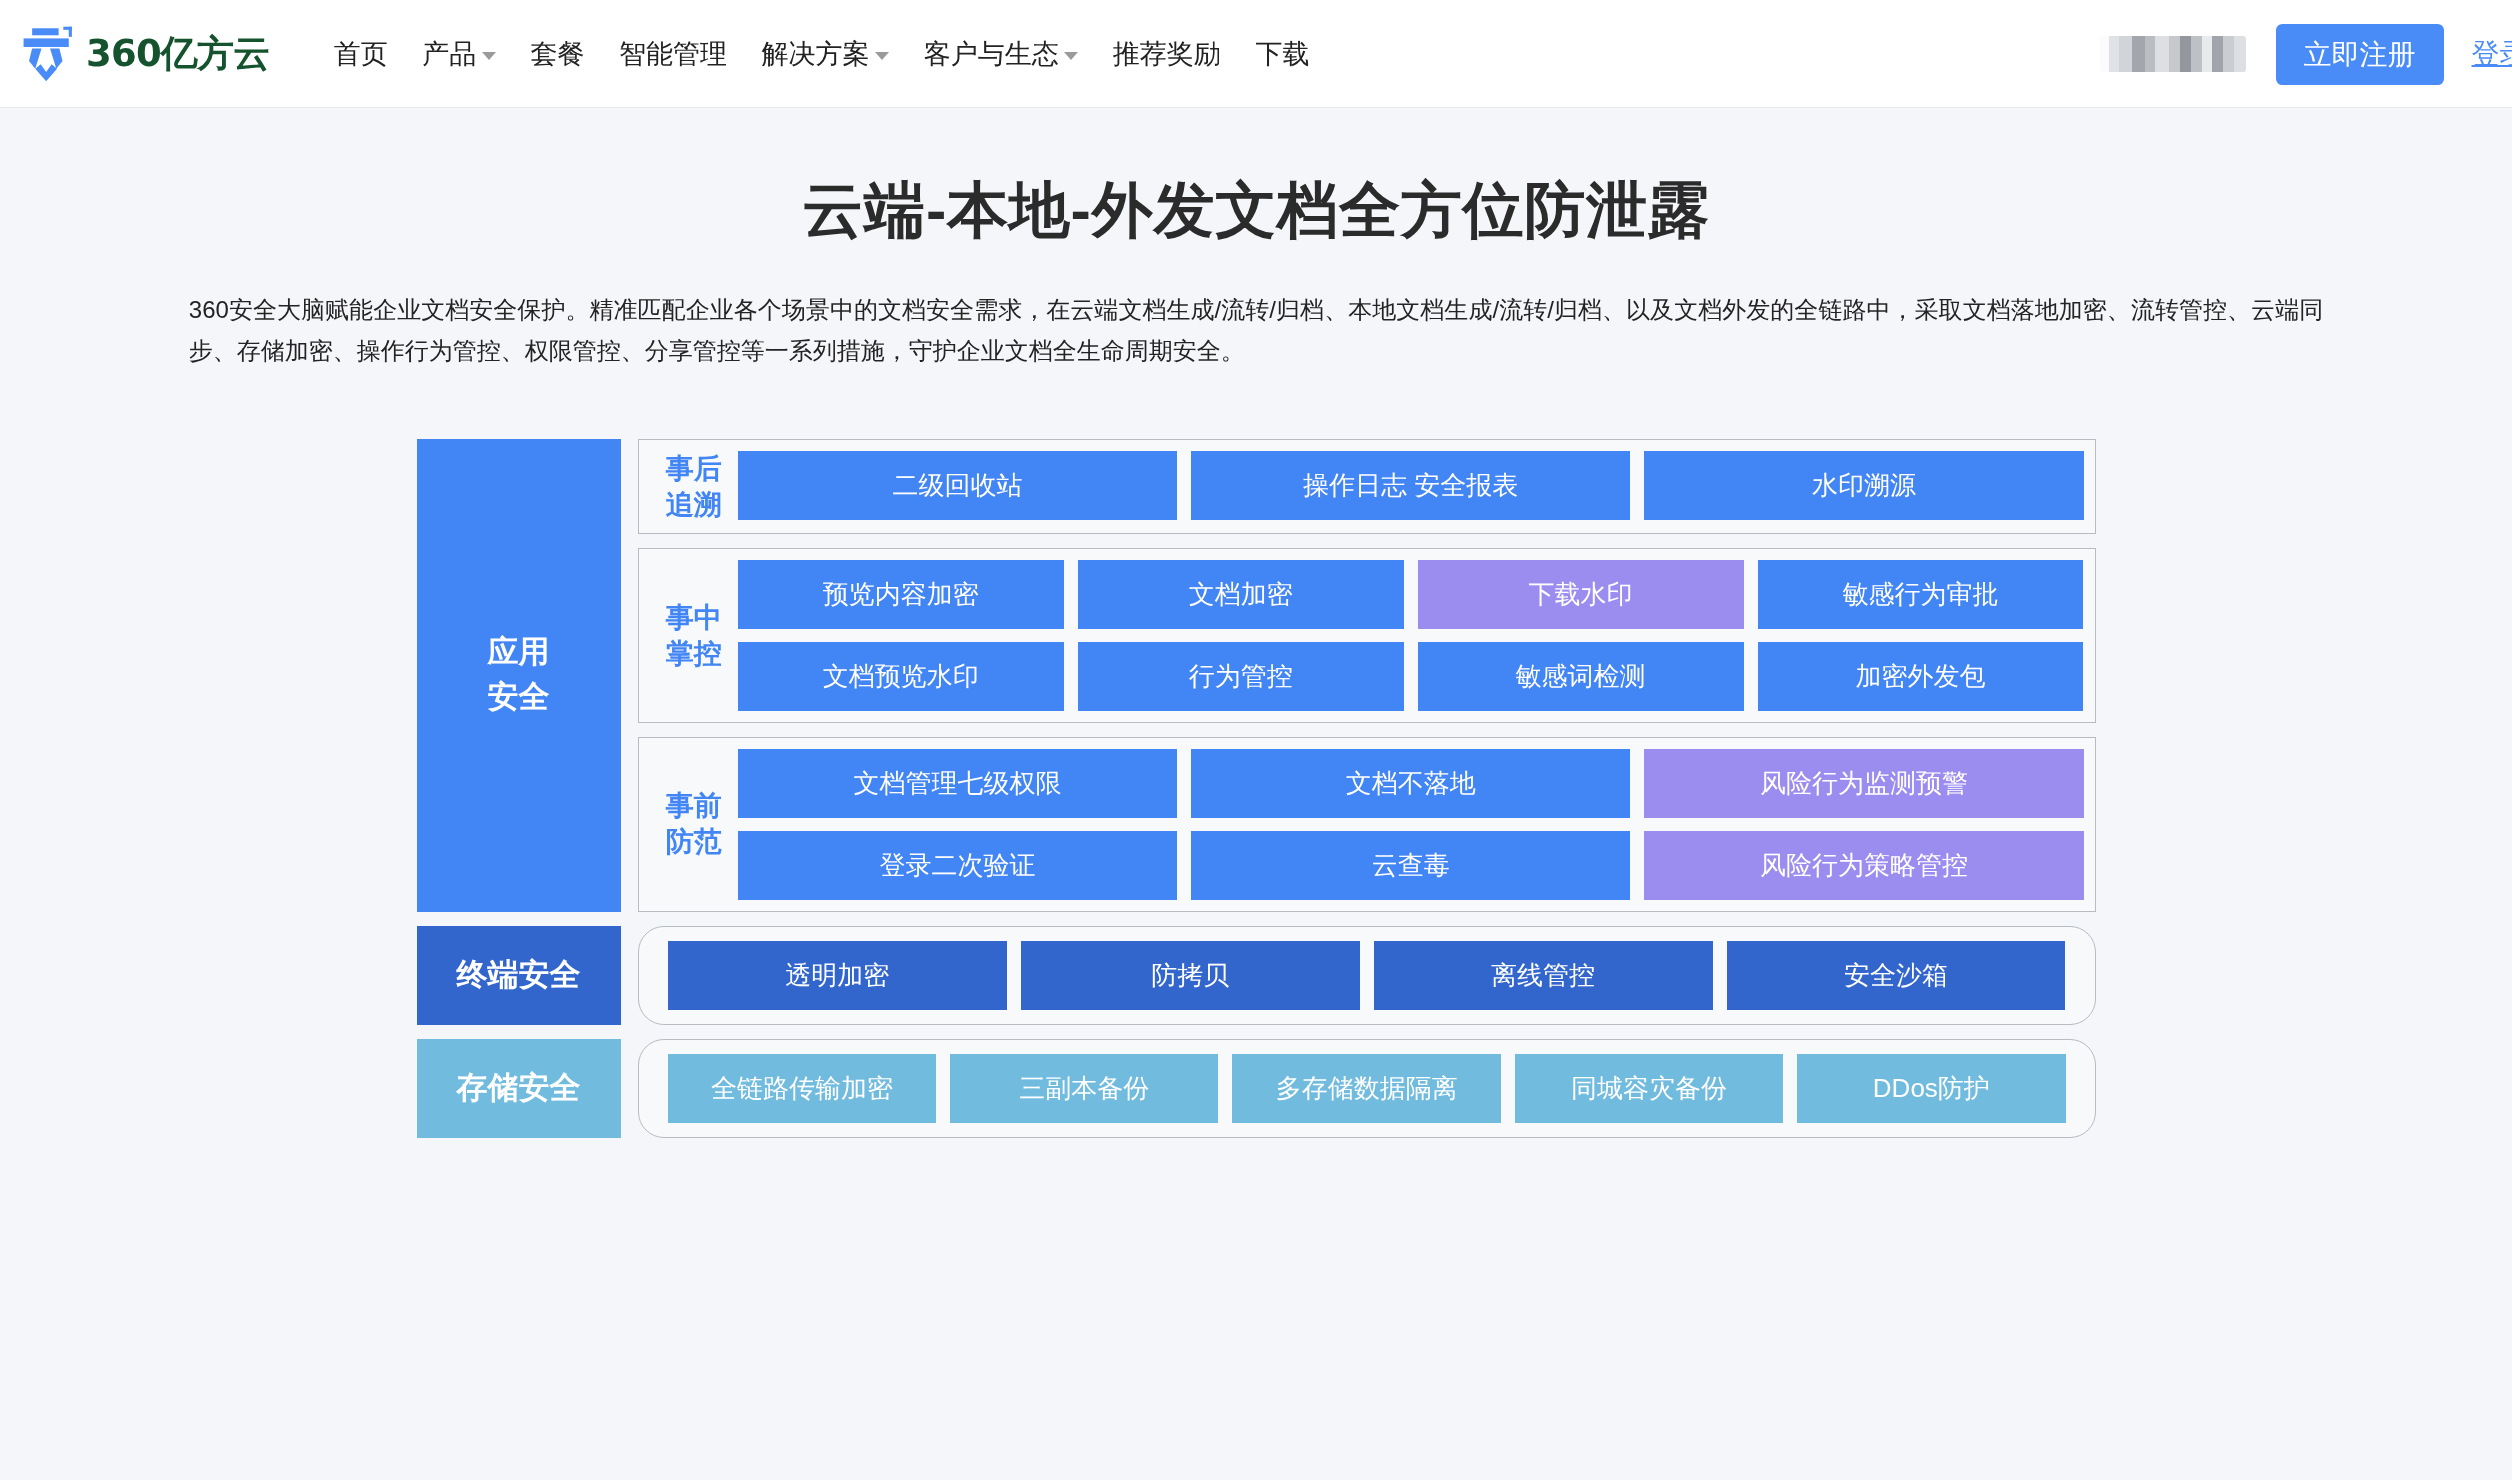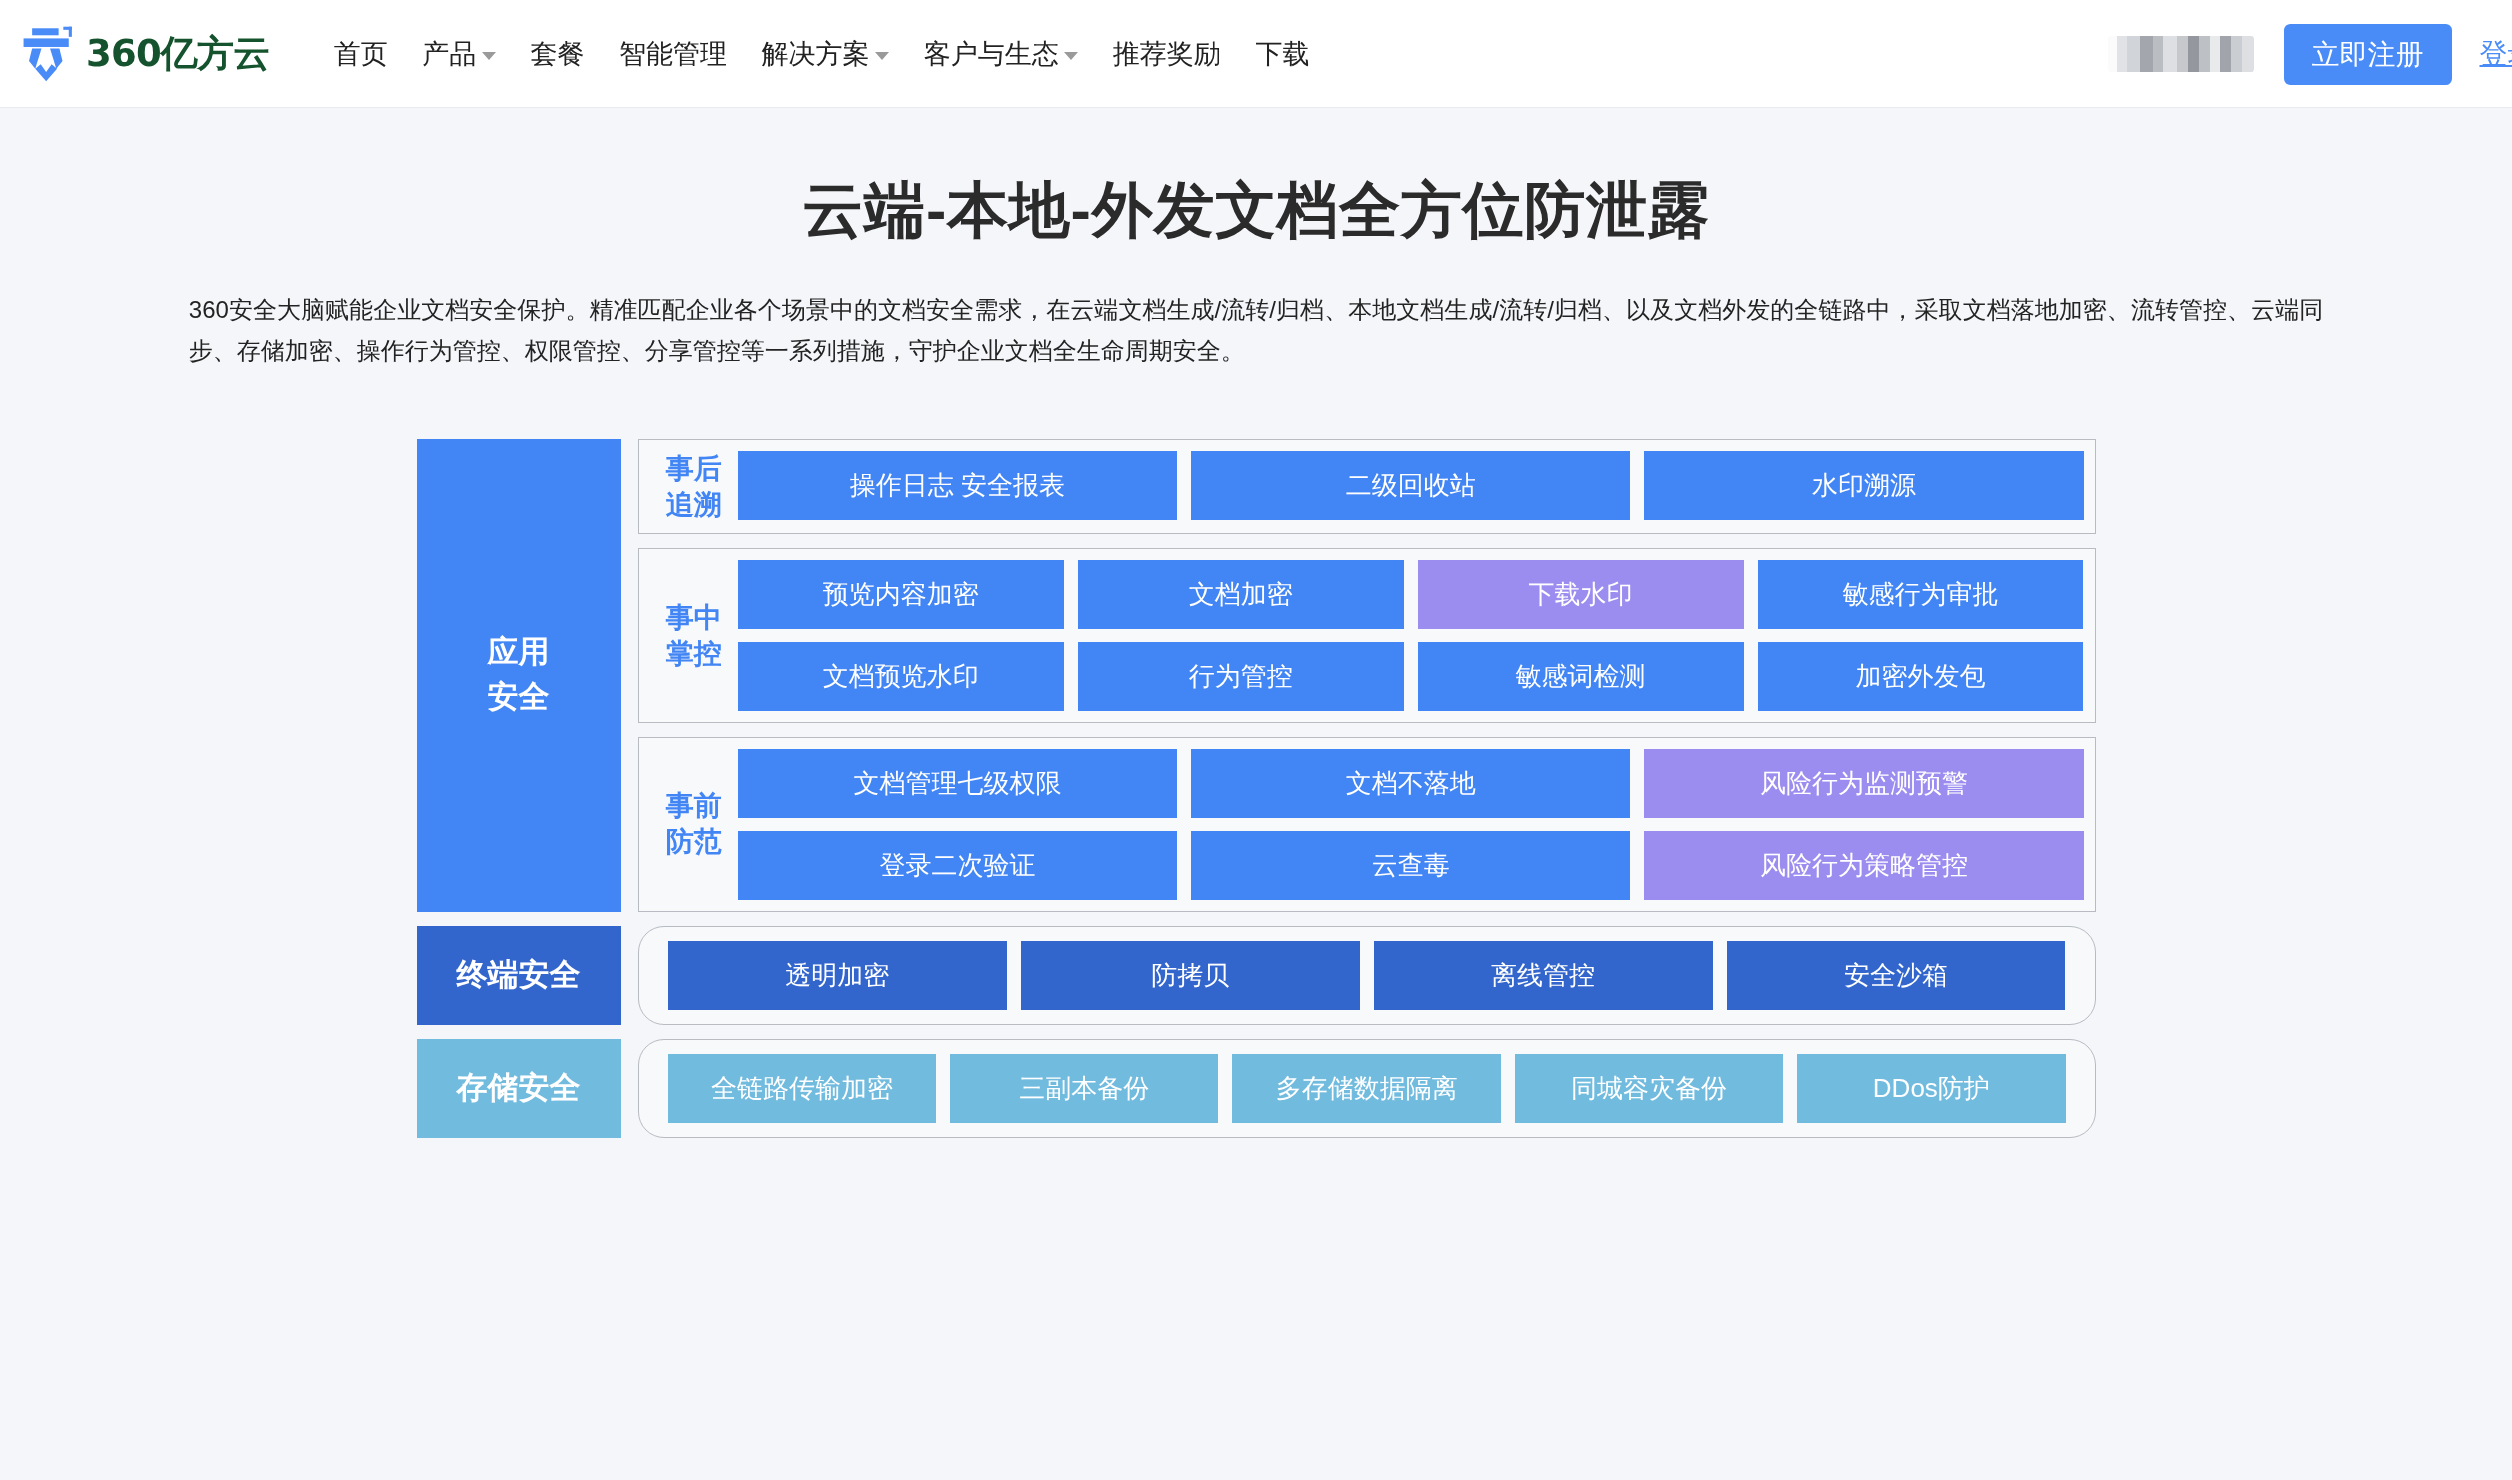--- a/index.html
+++ b/index.html
@@ -60,21 +60,21 @@
     display: inline-block;
     width: 0; height: 0;
     border-left: 7px solid transparent;
     border-right: 7px solid transparent;
     border-top: 8.6px solid #9a9a9a;
     margin-top: 4.7px;
   }
 
   .header-right {
     position: absolute;
-    right: 0;
+    right: 8px;
     top: 0;
     height: 108px;
     display: flex;
     align-items: center;
     gap: 0;
   }
   .blurred-user {
     width: 146px;
     height: 36px;
     margin-right: 30px;
@@ -291,22 +291,22 @@
   <div class="diagram" id="diagram">
       <div class="band">
         <div class="band-label app" style="white-space: pre-line;">应用
 安全</div>
         <div class="band-body">
           <div class="group">
             <div class="group-label">事后
 追溯</div>
             <div class="group-rows">
               <div class="row">
+                <div class="cell ">二级回收站</div>
                 <div class="cell ">操作日志  安全报表</div>
-                <div class="cell ">二级回收站</div>
                 <div class="cell ">水印溯源</div>
               </div>
             </div>
           </div>
           <div class="group">
             <div class="group-label">事中
 掌控</div>
             <div class="group-rows">
               <div class="row">
                 <div class="cell ">预览内容加密</div>

